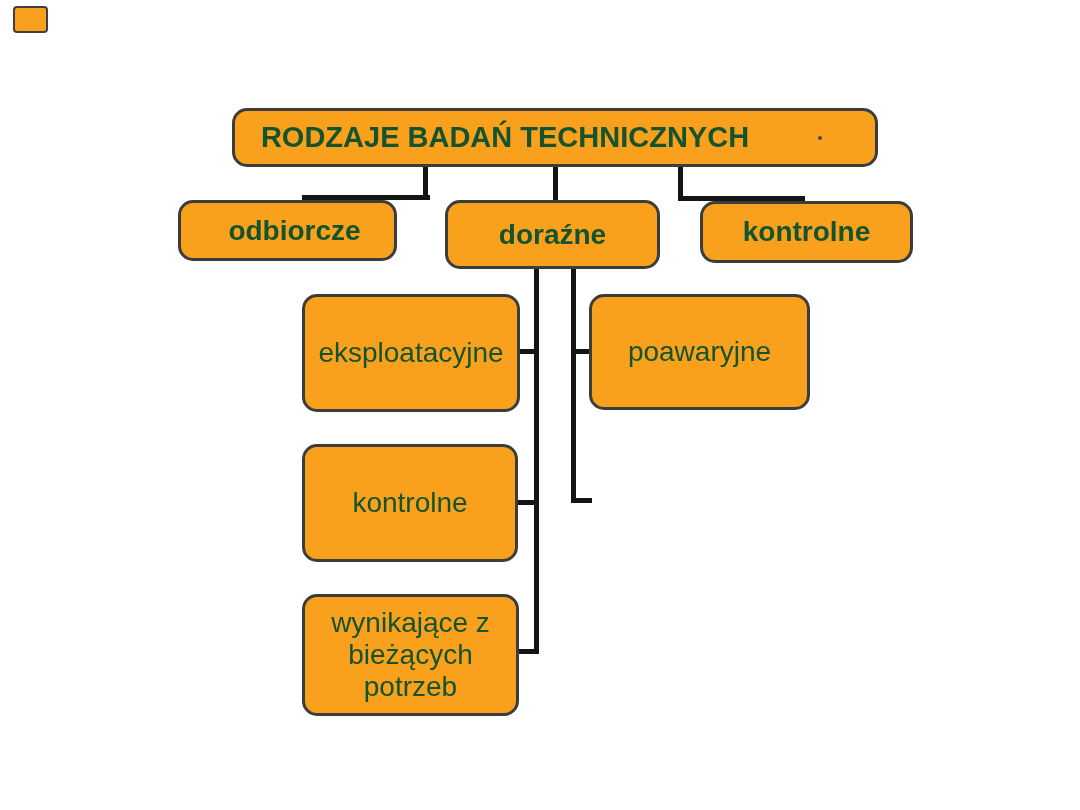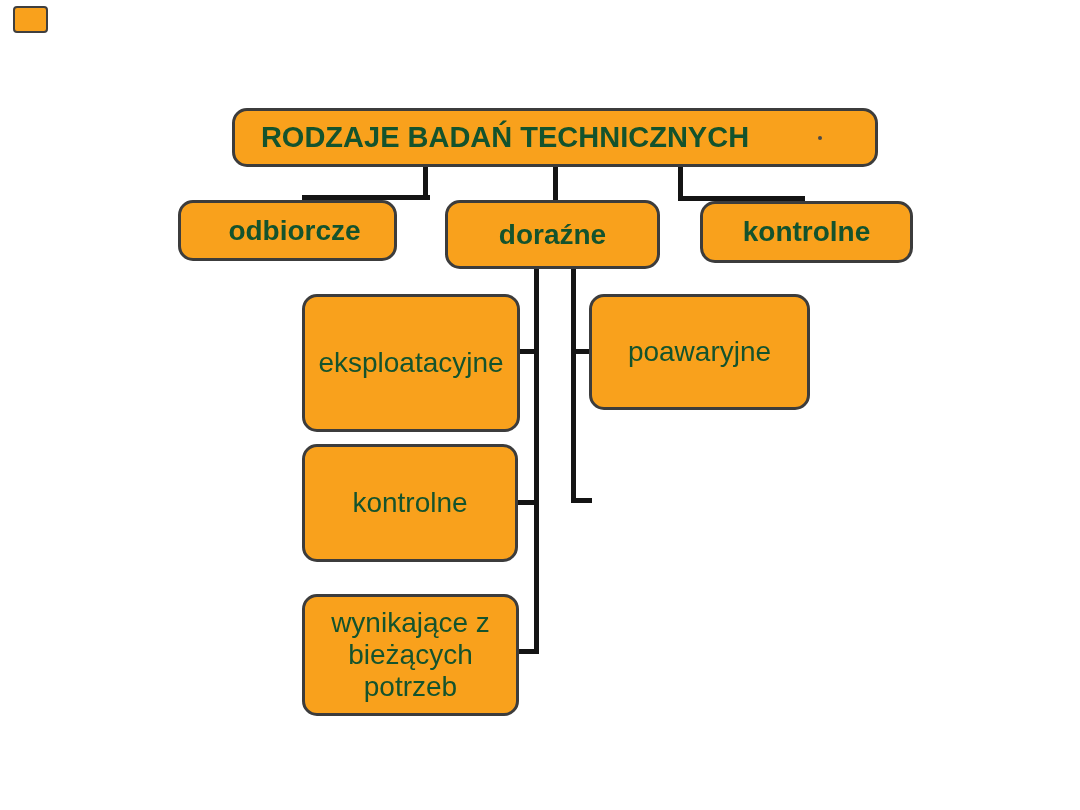--- a/index.html
+++ b/index.html
@@ -35,21 +35,21 @@
   .conn {
     position: absolute;
     background: #141414;
     z-index: 1;
   }
   .conn.over { z-index: 3; }
   #title-box      { left: 232px; top: 108px; width: 646px; height: 59px; font-size: 29px; padding-right: 100px; }
   #odbiorcze-box  { left: 178px; top: 200px; width: 219px; height: 61px; padding-left: 14px; }
   #dorazne-box    { left: 445px; top: 200px; width: 215px; height: 69px; }
   #okresowe-box   { left: 700px; top: 201px; width: 213px; height: 62px; }
-  #eksploatacyjne-box { left: 302px; top: 294px; width: 218px; height: 138px; }
+  #eksploatacyjne-box { left: 302px; top: 294px; width: 218px; height: 118px; }
   #kontrolne-box      { left: 302px; top: 444px; width: 216px; height: 118px; }
   #wynikajace-box     { left: 302px; top: 594px; width: 217px; height: 122px; padding: 0 10px; }
   #poawaryjne-box     { left: 589px; top: 294px; width: 221px; height: 116px; }
   #powypadkowe-box    { left: 589px; top: 443px; width: 221px; height: 121px; }
 
   #conn-title-left-v  { left: 423px; top: 167px; width: 5px;   height: 30px; }
   #conn-title-left-h  { left: 302px; top: 195px; width: 128px; height: 5px; }
   #conn-title-mid-v   { left: 553px; top: 167px; width: 5px;   height: 35px; }
   #conn-title-right-v { left: 678px; top: 167px; width: 5px;   height: 31px; }
   #conn-title-right-h { left: 678px; top: 196px; width: 127px; height: 5px; }

